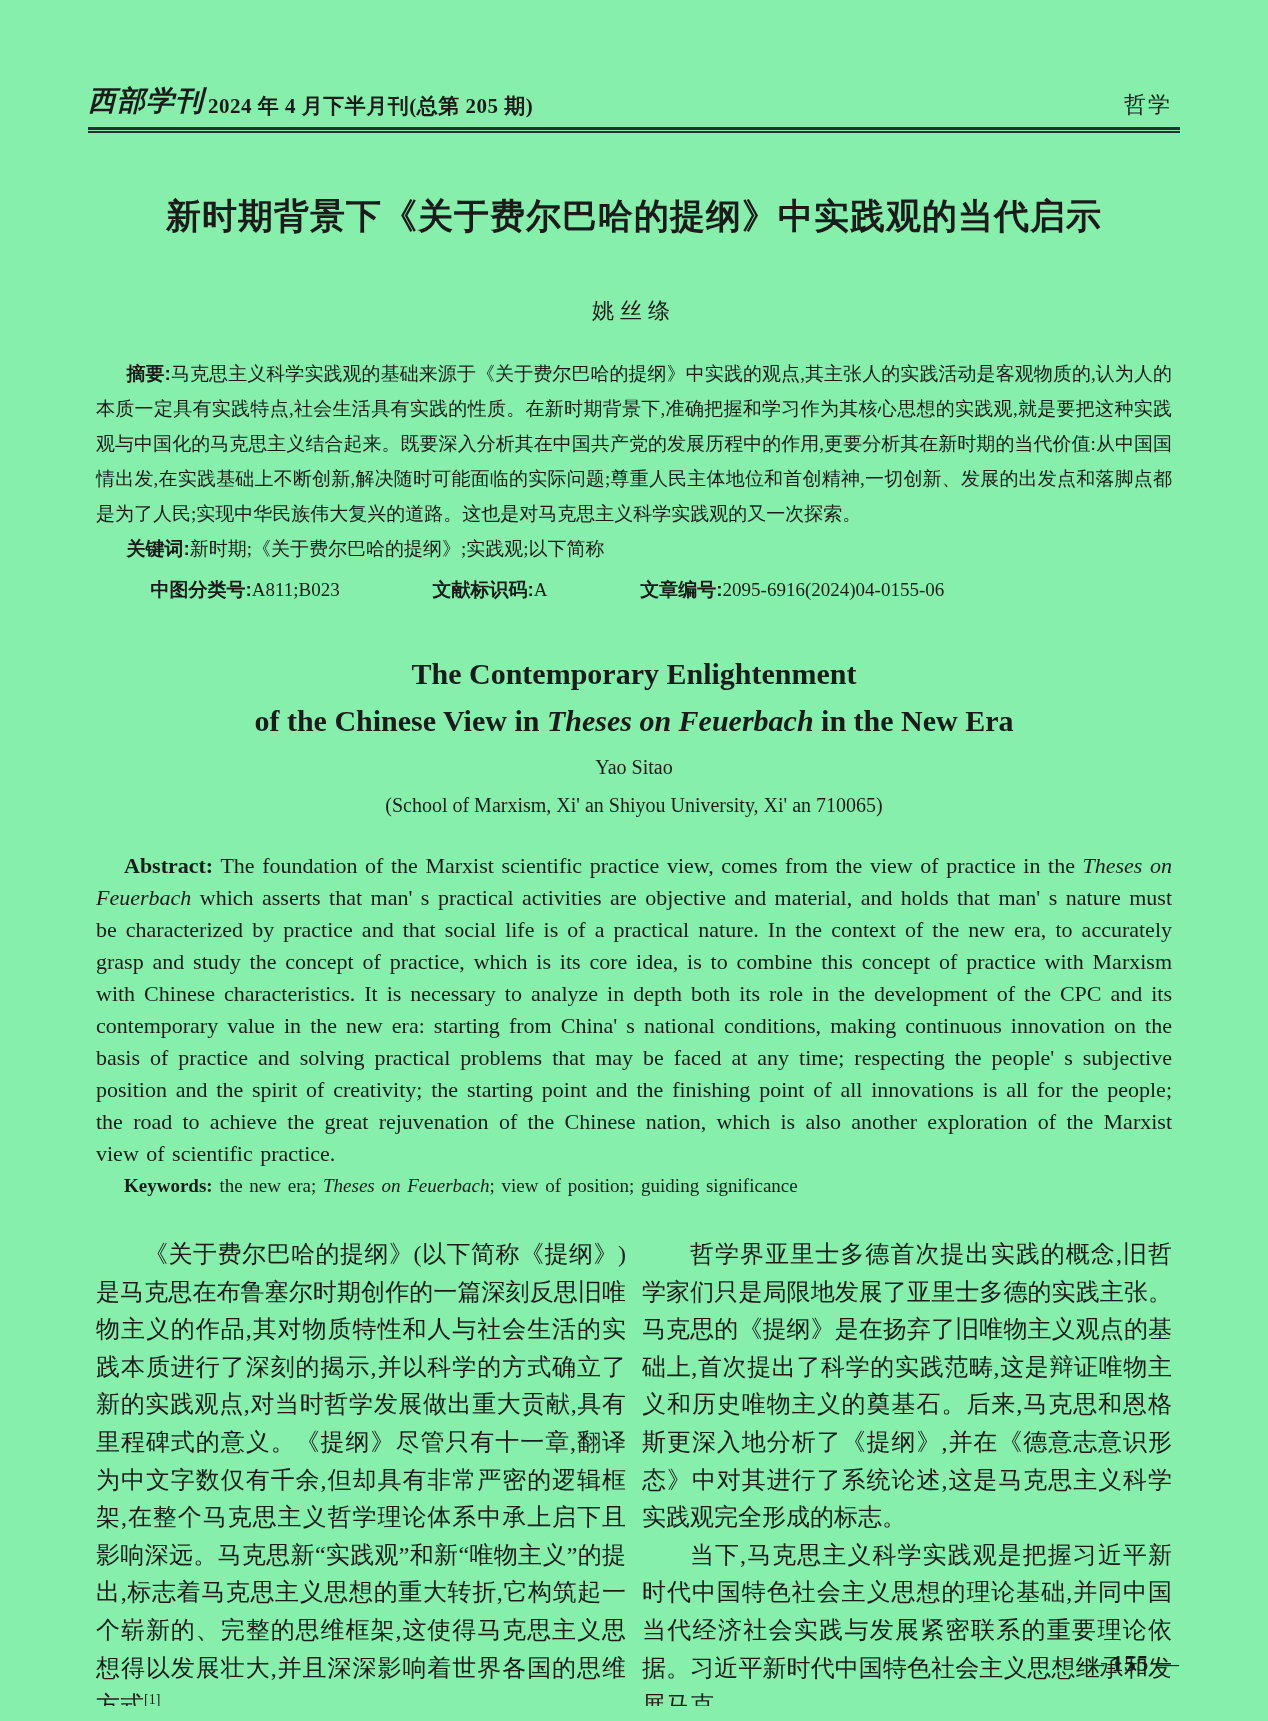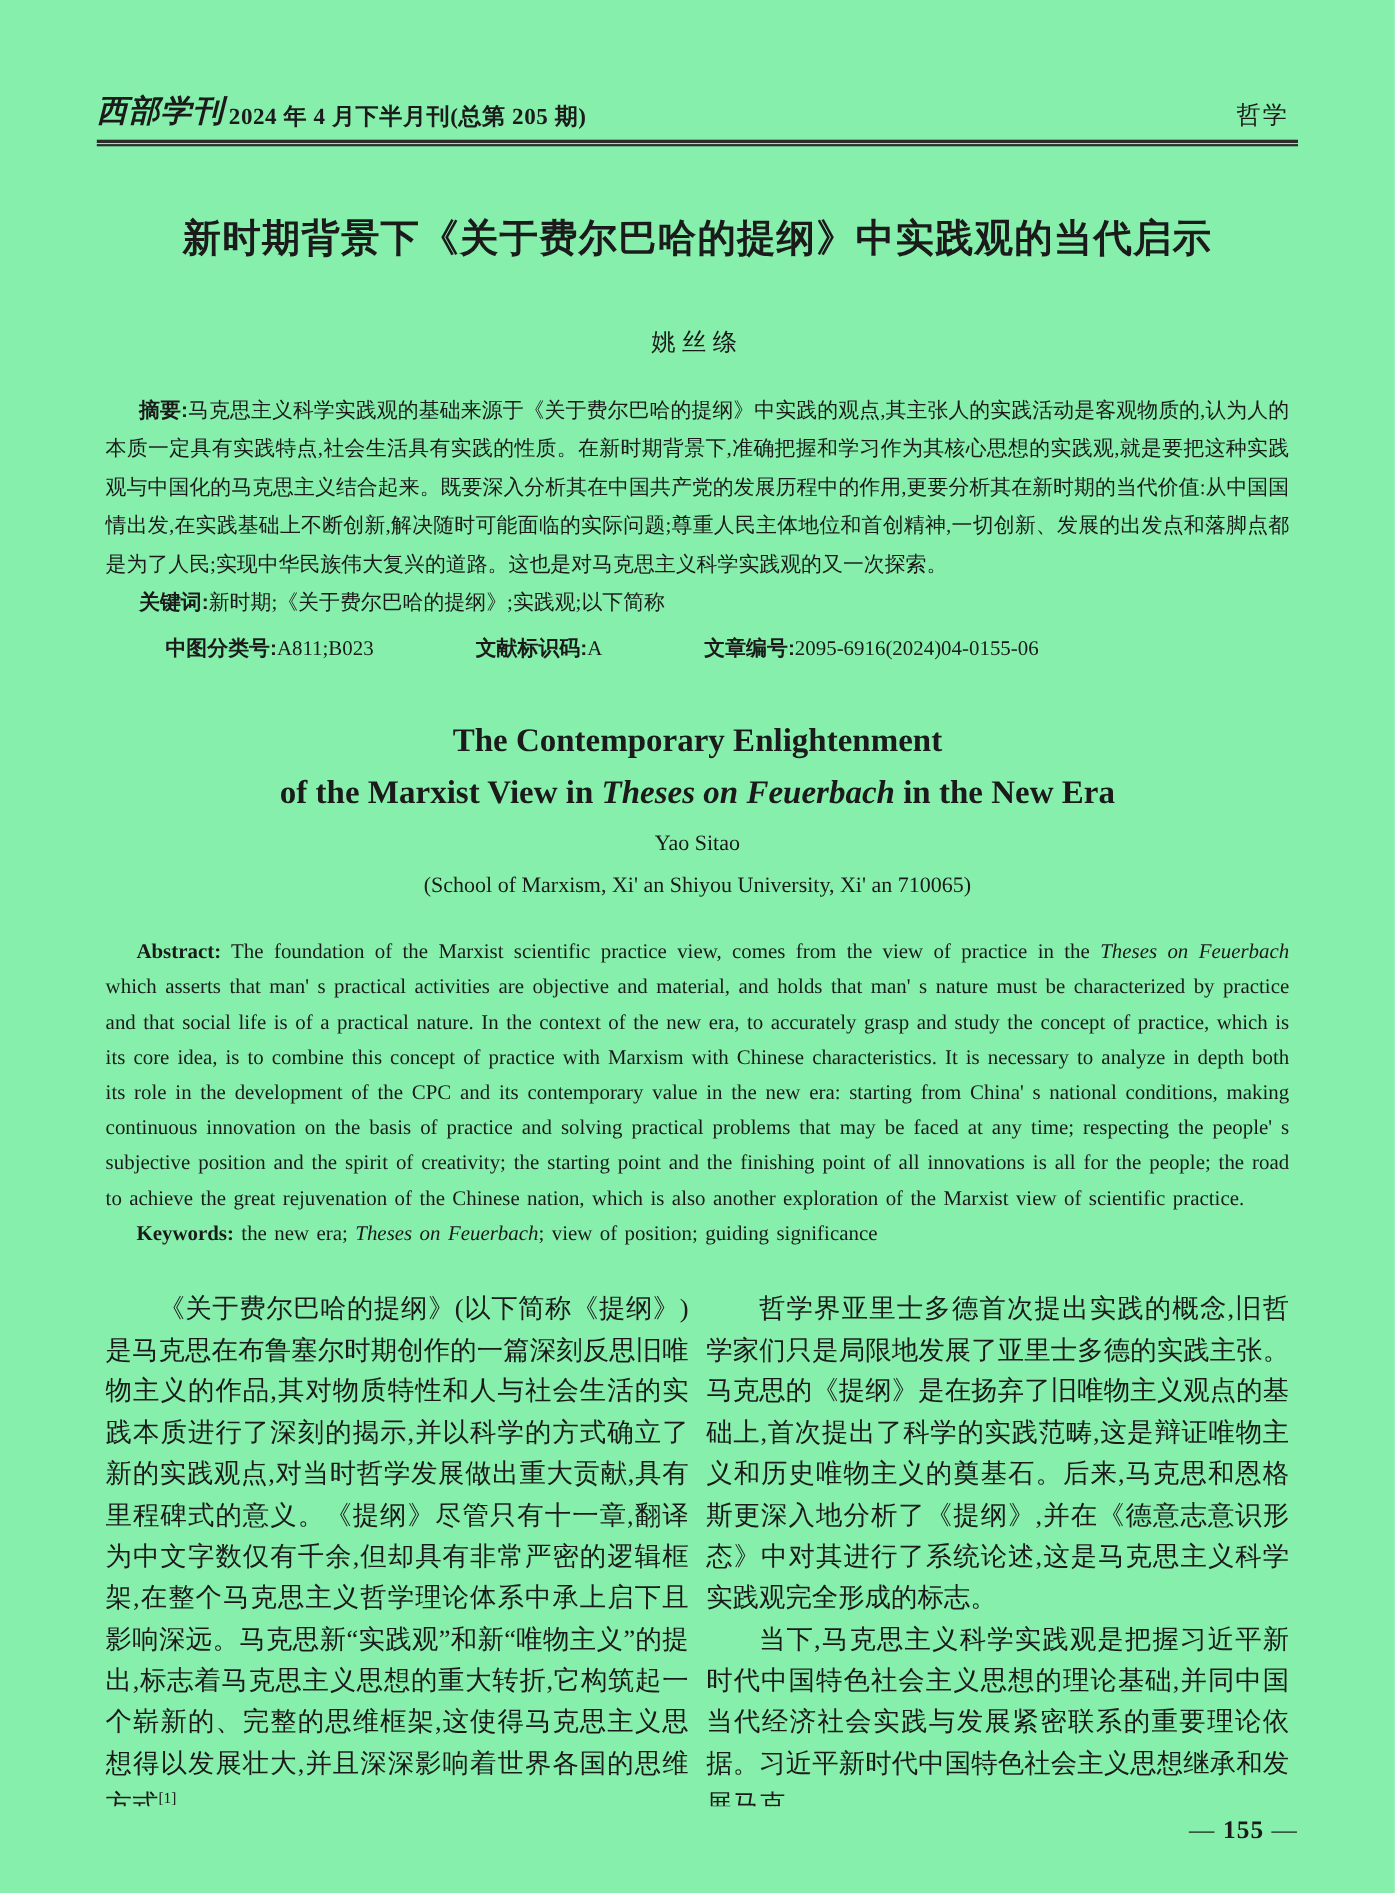--- a/index.html
+++ b/index.html
@@ -51,21 +51,21 @@
   .clc-group:last-child { margin-right:0; }
   b.hei, .keywords-zh b, .abstract-zh b, .clc-line b {
     font-family:"Liberation Sans","DejaVu Sans",sans-serif; font-weight:bold;text-align:right;
   }
   
   .title-en { margin-top:40px; text-align:center; font-weight:bold; font-size:30px; line-height:47px; }
   .author-en { margin-top:12px; text-align:center; font-size:20px; }
   .affil-en  { margin-top:15px; text-align:center; font-size:20px; }
   .abstract-en {
     margin:33px 96px 0 96px;
-    font-size:19px; line-height:32px;
+    font-size:22px; line-height:32px;
     text-align:justify; text-indent:28px;
     word-spacing:2px;
   }
   .keywords-en { margin:0 96px; font-size:19px; line-height:32px; text-indent:28px; word-spacing:2px; }
   
   .body-cols {
     display:flex; gap:16px;
     margin:34px 96px 0 96px;
     height:470px; overflow:hidden;
   }
@@ -102,21 +102,21 @@
   <div class="keywords-zh"><b>关键词:</b><span>新时期;《关于费尔巴哈的提纲》;实践观;以下简称</span></div>
 
   <div class="clc-line">
     <span class="clc-group"><b>中图分类号:</b><span>A811;B023</span></span>
     <span class="clc-group"><b>文献标识码:</b><span>A</span></span>
     <span class="clc-group"><b>文章编号:</b><span>2095-6916(2024)04-0155-06</span></span>
   </div>
 
   <div class="title-en">
     <div>The Contemporary Enlightenment</div>
-    <div><span>of the Marxist View in </span><i>Theses on Feuerbach</i><span> in the New Era</span></div>
+    <div><span>of the Chinese View in </span><i>Theses on Feuerbach</i><span> in the New Era</span></div>
   </div>
 
   <div class="author-en">Yao Sitao</div>
   <div class="affil-en">(School of Marxism, Xi' an Shiyou University, Xi' an 710065)</div>
 
   <div class="abstract-en"><b>Abstract:</b><span> The foundation of the Marxist scientific practice view, comes from the view of practice in the </span><i>Theses on Feuerbach</i><span> which asserts that man' s practical activities are objective and material, and holds that man' s nature must be characterized by practice and that social life is of a practical nature. In the context of the new era, to accurately grasp and study the concept of practice, which is its core idea, is to combine this concept of practice with Marxism with Chinese characteristics. It is necessary to analyze in depth both its role in the development of the CPC and its contemporary value in the new era: starting from China' s national conditions, making continuous innovation on the basis of practice and solving practical problems that may be faced at any time; respecting the people' s subjective position and the spirit of creativity; the starting point and the finishing point of all innovations is all for the people; the road to achieve the great rejuvenation of the Chinese nation, which is also another exploration of the Marxist view of scientific practice.</span></div>
 
   <div class="keywords-en"><b>Keywords:</b><span> the new era; </span><i>Theses on Feuerbach</i><span>; view of position; guiding significance</span></div>
 
   <div class="body-cols">

